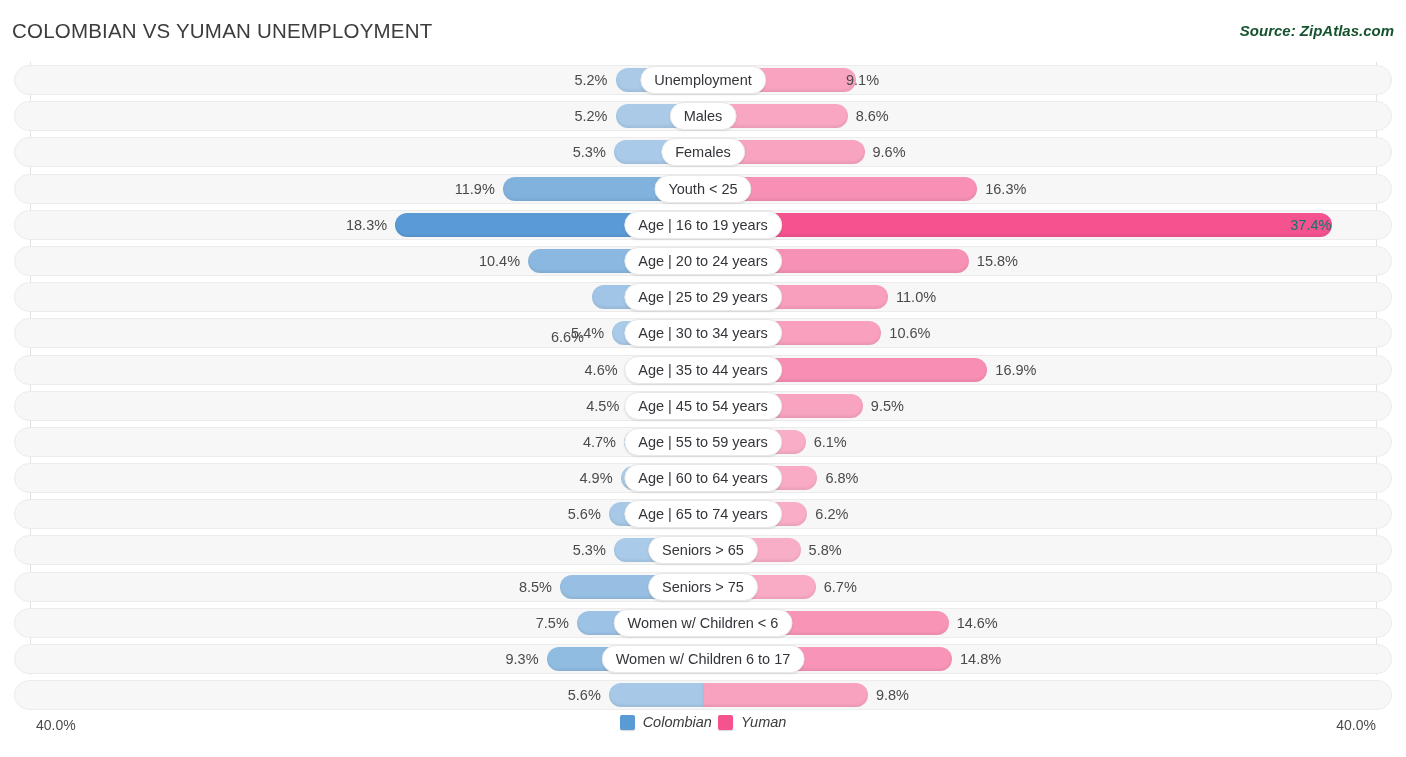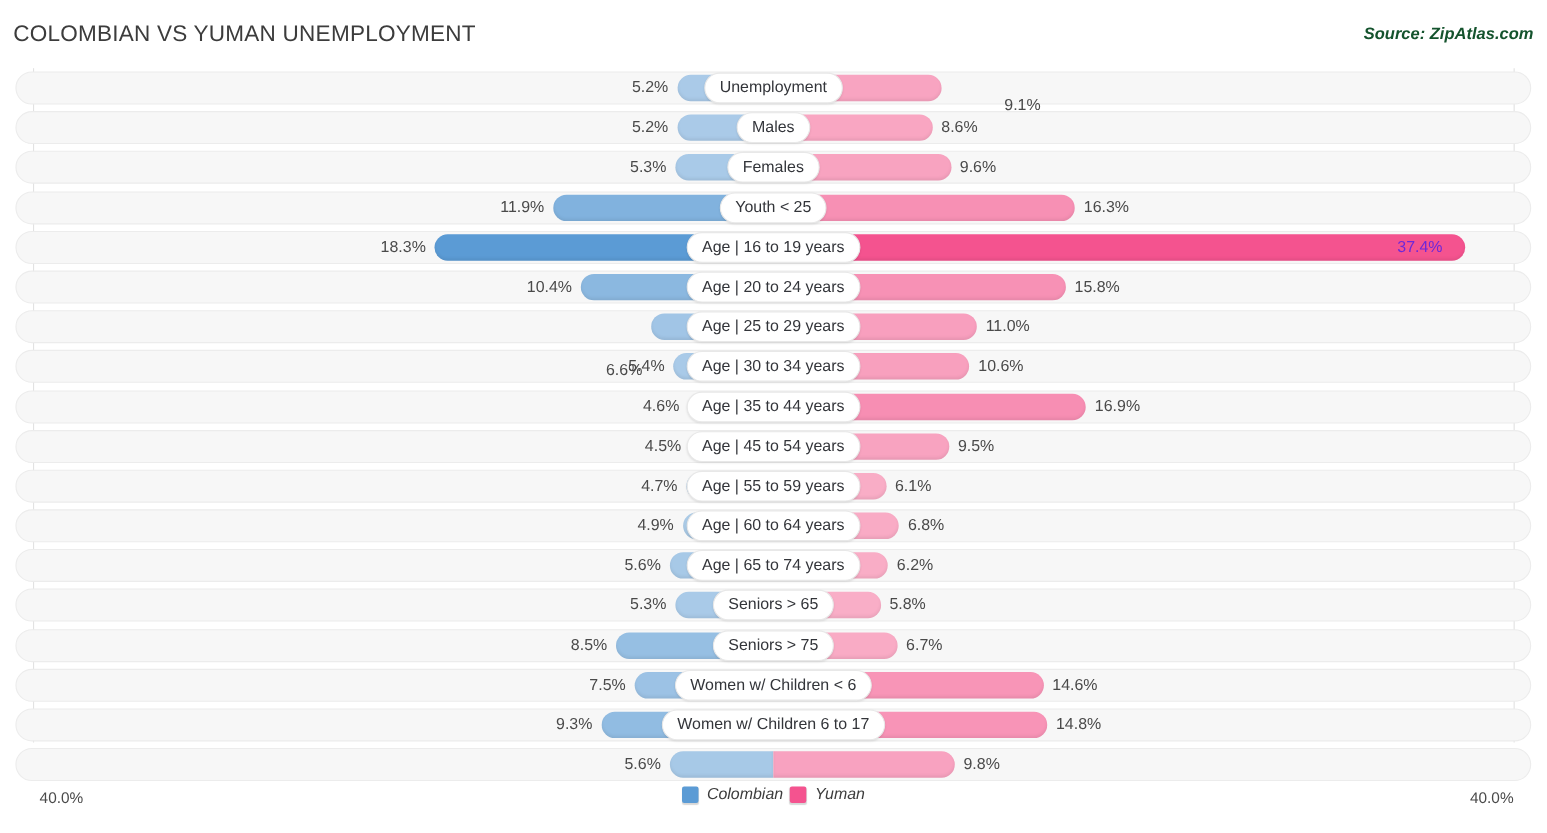--- a/index.html
+++ b/index.html
@@ -62,21 +62,21 @@
   .bar.right{
     left:703px;border-radius:0 13px 13px 0;
     box-shadow:inset 0 -2px 3px rgba(0,0,0,.07);
   }
 
   
   .val{
     position:absolute;top:50%;transform:translateY(-50%);
     font-size:14.5px;color:#4a4a4a;white-space:nowrap;z-index:3;
   }
-  .val.inside{color:#6d28d9;}
+  .val.inside{color:#0f766e;margin-left:20px;}
 
   
   .axis{
     position:absolute;top:655px;font-size:14px;color:#4a4a4a;white-space:nowrap;
   }
   .axis-left{left:36px;}
   .axis-right{right:30px;}
 
   .legend{
     position:absolute;top:652px;left:0;width:1406px;
@@ -98,21 +98,21 @@
     <div class="gridline grid-left"></div>
     <div class="gridline grid-right"></div>
 
     <div class="rows" id="rows">
         <div class="row">
           <div class="track"></div>
           <div class="barline">
             <div class="bar left" style="width: 87.49px; background: rgb(170, 202, 232);"></div>
             <div class="val" style="right: 798.49px;">5.2%</div>
             <div class="bar right" style="width: 153.107px; background: rgb(248, 164, 193);"></div>
-            <div class="val" style="left: 913px; margin-top: 16px;">9.1%</div>
+            <div class="val" style="left: 846px;">9.1%</div>
             <div class="pill">Unemployment</div>
           </div>
         </div>
         <div class="row">
           <div class="track"></div>
           <div class="barline">
             <div class="bar left" style="width: 87.49px; background: rgb(170, 202, 232);"></div>
             <div class="val" style="right: 798.49px;">5.2%</div>
             <div class="bar right" style="width: 144.695px; background: rgb(249, 166, 194);"></div>
             <div class="val" style="left: 855.695px;">8.6%</div>

